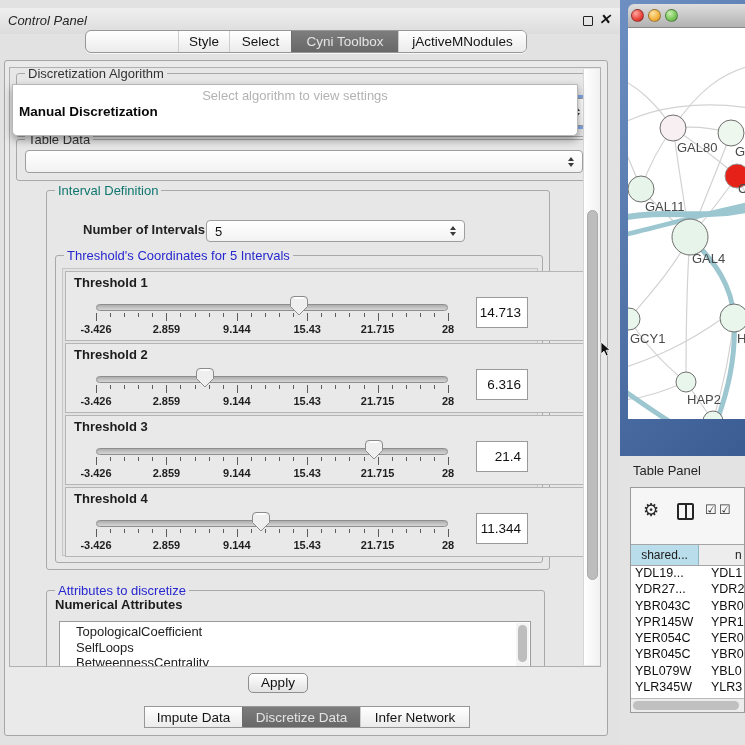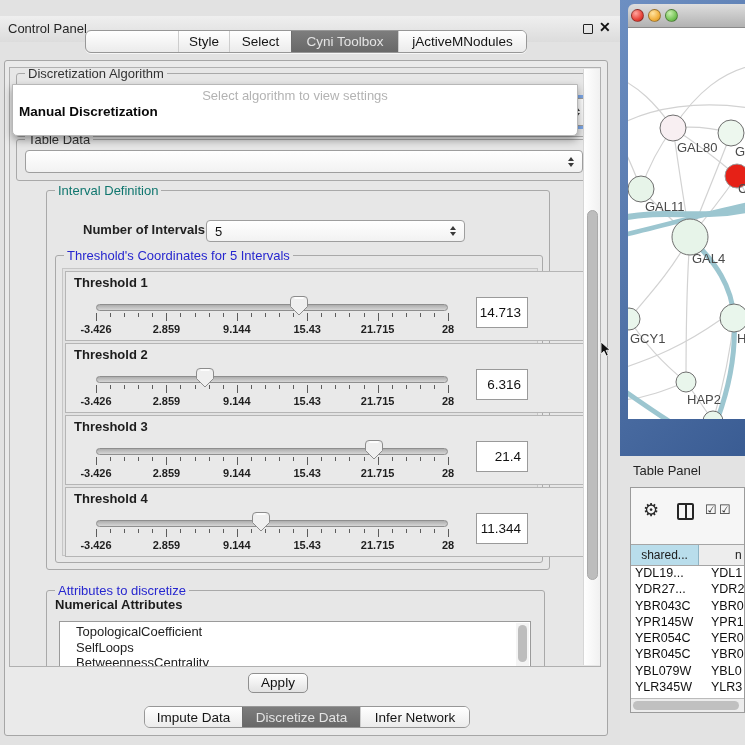--- a/index.html
+++ b/index.html
@@ -1,21 +1,21 @@
 <!DOCTYPE html>
 <html><head>
 <meta charset="utf-8">
 <style>
   * { margin:0; padding:0; box-sizing:border-box; font-family:"Liberation Sans", sans-serif; }
   html,body { width:745px; height:745px; overflow:hidden; background:#e2e2e2; position:relative; }
 
   
   .control-panel { position:absolute; left:0; top:0; width:620px; height:745px; background:#e2e2e2; }
-  .cp-titlebar { position:absolute; left:0; top:16px; width:620px; height:26px;
-    background:linear-gradient(#efefef,#dcdcdc); }
+  .cp-titlebar { position:absolute; left:0; top:8px; width:620px; height:26px;
+    background:linear-gradient(#efefef,#dcdcdc);font-style:italic; }
   .cp-title { position:absolute; left:8px; top:5px; font-size:13px; color:#262626; }
   .float-icon { position:absolute; left:583px; top:8px; width:10px; height:10px; border:1.7px solid #222; border-radius:1px; }
   .close-icon { position:absolute; left:599px; top:3px; font-size:14px; font-weight:bold; color:#111; }
 
   
   .tabbar { position:absolute; left:85px; top:30px; height:23px; display:flex;
     border:1px solid #979797; border-radius:6px; overflow:hidden;
     background:linear-gradient(#ffffff,#ebebeb); box-shadow:0 1px 0 rgba(255,255,255,.7); }
   .seg { height:100%; display:flex; align-items:center; justify-content:center; gap:5px;
     font-size:13.5px; color:#141414; background:linear-gradient(#ffffff,#ebebeb); }
@@ -86,21 +86,21 @@
   .set-vscroll { position:absolute; left:573px; top:1px; width:17px; height:596px;
     background:linear-gradient(90deg,#ffffff,#f1f1f1); border-left:1px solid #d7d7d7; }
   .set-vthumb { position:absolute; left:3px; top:141px; width:11px; height:370px;
     background:#bdbdbd; border:1px solid #a9a9a9; border-radius:6px; }
 
   .apply-btn { position:absolute; left:243px; top:612px; width:60px; height:20px;
     background:linear-gradient(#ffffff,#e2e2e2); border:1px solid #8f8f8f; border-radius:5px;
     font-size:13.5px; color:#111; text-align:center; line-height:18px; }
 
   .tabbar2 { position:absolute; left:139px; top:645px; height:22px; display:flex;
-    border:1px solid #979797; border-radius:6px; overflow:hidden; background:linear-gradient(#ffffff,#ebebeb); }
+    border:1px solid #979797; border-radius:0; overflow:hidden; background:linear-gradient(#ffffff,#ebebeb); }
   .seg-impute { width:97px; } .seg-discr { width:118px; } .seg-infer { width:109px; }
 
   
   .popup { position:absolute; left:12px; top:84px; width:566px; height:52px; background:#fff;
     border:1px solid #b7b7b7; border-radius:0 0 5px 5px; box-shadow:0 4px 9px rgba(0,0,0,.38); z-index:30; }
   .popup .ph { position:absolute; left:0; top:3px; width:100%; text-align:center; font-size:13px; color:#b3b3b3; }
   .popup .opt1 { position:absolute; left:6px; top:19px; font-size:13.5px; font-weight:bold; color:#090909; }
   .popup .opt2 { position:absolute; left:6px; top:35px; font-size:13.5px; color:#111; }
 
   

